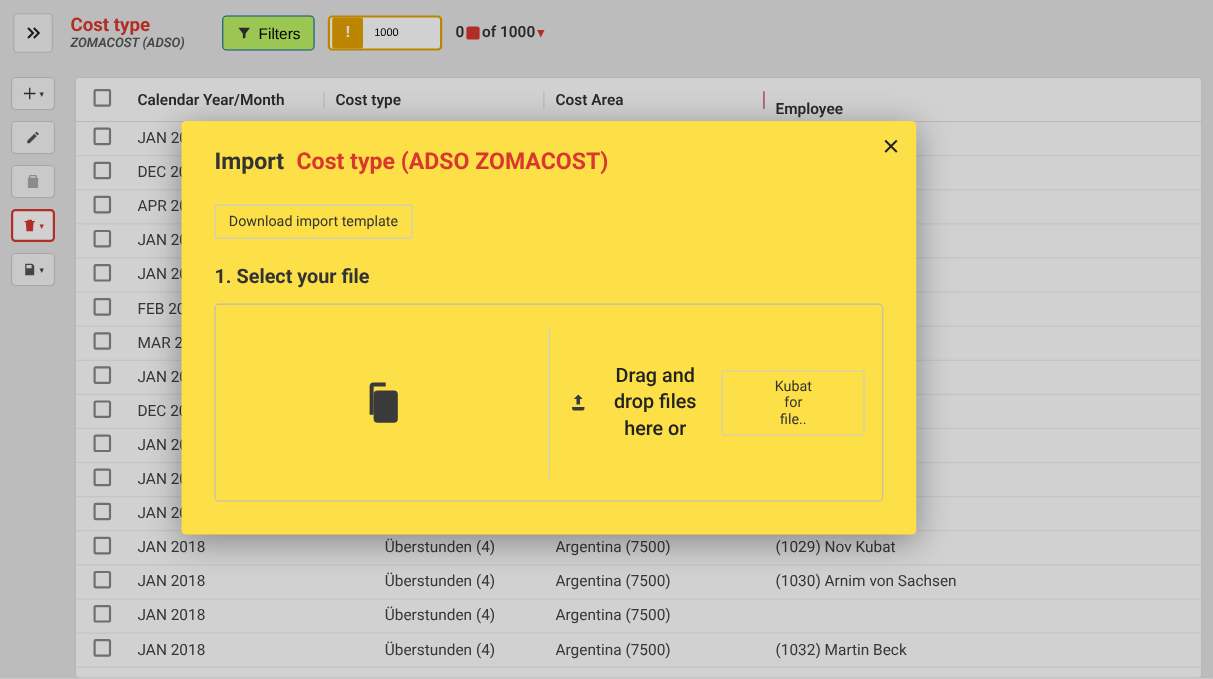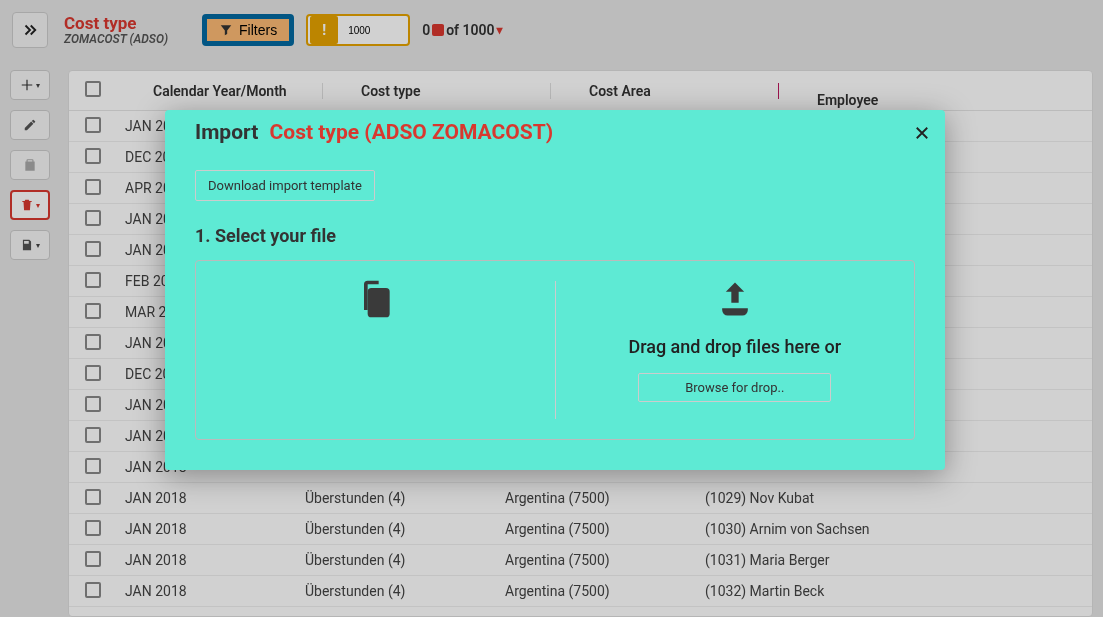--- a/index.html
+++ b/index.html
@@ -32,22 +32,22 @@
   .chev-btn {
     width:36px;height:36px; border:1px solid #ccc; border-radius:4px; background:#f3f3f3;
     display:flex; align-items:center; justify-content:center; cursor:pointer;
   }
   .title-block { margin-left:4px; }
   .title { color:#d8382f; font-weight:700; font-size:17px; line-height:1.1;}
   .subtitle { color:#555; font-style:italic; font-weight:600; font-size:12px;}
 
   .filters-btn {
     display:flex; align-items:center; gap:6px;
-    height:32px; padding:0 12px; border:5px solid #0369a1; border-radius:4px;
-    background:#fdba74; cursor:pointer; font-size:14px;
+    height:32px; padding:0 12px; border:1px solid #0369a1; border-radius:4px;
+    background:#bef264; cursor:pointer; font-size:14px;
   }
   .count-field {
     display:flex; align-items:center;
     border:2px solid #e6a300; border-radius:4px; background:#fff; height:32px; padding-right:8px;
   }
   .count-icon { width:28px;height:28px;background:#e6a300; border-radius:2px; display:flex;align-items:center;justify-content:center; color:#fff; margin:2px; font-weight:800; }
   .count-input { border:none; outline:none; width:60px; text-align:left; font-size:10px; padding-left:8px; background:transparent;}
   .of-text { font-weight:600; font-size:14px; display:flex; align-items:center; gap:2px; }
   .red-badge { width:12px;height:12px; background:#d8382f; border-radius:2px; display:inline-block;}
   .red-chevdown { color:#d8382f; font-size:12px;}
@@ -63,50 +63,50 @@
   .rail-btn.danger { border:2px solid #d8382f; color:#d8382f; background:#fff;}
   .rail-btn.muted { color:#888;}
   .caret-sub { font-size:8px; margin-left:2px;}
 
   
   .panel {
     position:absolute; left:68px; top:70px; right:10px; bottom:0;
     background:#fff; border:1px solid #ddd; border-radius:4px;
     overflow:hidden;
   }
-  .thead { display:flex; align-items:center; height:40px; padding:0 16px; border-bottom:1px solid #e4e4e4; font-weight:600;gap:28px;}
+  .thead { display:flex; align-items:center; height:40px; padding:0 16px; border-bottom:1px solid #e4e4e4; font-weight:600;}
   .col-check { width:40px; }
   .col-date   { width:170px; border-right:1px solid #e0e0e0; padding-right:8px;}
   .col-type   { width:200px; border-right:1px solid #e0e0e0; padding-left:10px;}
   .col-area   { width:200px; border-right:1px solid #be185d; padding-left:10px;}
   .col-emp    { flex:1; padding-left:10px;margin-top:19px;}
 
   .tbody { }
   .row { display:flex; align-items:center; height:31px; padding:0 16px; border-bottom:1px solid #eee; font-size:14px; color:#444;}
   .cell-check { width:40px;}
   .cell-date { width:170px;}
-  .cell-type { width:200px; padding-left:10px;}
+  .cell-type { width:200px; padding-left:10px;text-align:center;}
   .cell-area { width:200px; padding-left:10px;}
   .cell-emp { flex:1; padding-left:10px;}
 
   .chk { width:16px;height:16px; border:2px solid #888; border-radius:2px; display:inline-block; cursor:pointer; background:#fff;}
 
   
   .modal {
-    position:absolute; left:165px; top:110px; width:780px;
-    background:#5eead4; border-radius:4px; box-shadow:0 6px 30px rgba(0,0,0,0.35);
-    padding:10px 30px 30px 30px; z-index:10;
+    position:absolute; left:165px; top:110px; width:668px;
+    background:#fde047; border-radius:4px; box-shadow:0 6px 30px rgba(0,0,0,0.35);
+    padding:26px 30px 30px 30px; z-index:10;
   }
   .modal-close { position:absolute; right:14px; top:14px; font-size:22px; cursor:pointer; color:#333; line-height:1;}
   .modal-title { font-size:21px; font-weight:700;}
   .modal-title .red { color:#d8382f; margin-left:6px; font-weight:700;}
   .dl-tpl { margin-top:26px; display:inline-block; border:1px solid #ccc; border-radius:2px; padding:7px 12px; font-size:13px; cursor:pointer;}
   .step-head { margin-top:24px; font-weight:700; font-size:18px;}
   .dropzone { margin-top:14px; border:1px solid #bbb; border-radius:4px; height:180px; display:flex;}
-  .dz-half { flex:1; display:flex; flex-direction:column; align-items:center; gap:14px; padding:16px; text-align:center;}
+  .dz-half { flex:1; display:flex; flex-direction:row; align-items:center; justify-content:center; gap:14px; padding:16px; text-align:center;}
   .dz-divider { width:1px; background:#ccc; margin:20px 0;}
   .dz-text { font-size:18px; color:#222; font-weight:500; line-height:1.35;}
   .dz-browse { border:1px solid #ccc; border-radius:2px; padding:6px 46px; font-size:13px; cursor:pointer;}
   svg { display:block; }
 </style>
 </head>
 <body>
 
 <div class="top">
   <div class="chev-btn">
@@ -273,21 +273,20 @@
         <div class="cell-date">JAN 2018</div>
         <div class="cell-type">Überstunden (4)</div>
         <div class="cell-area">Argentina (7500)</div>
         <div class="cell-emp">(1030) Arnim von Sachsen</div>
       </div>
       <div class="row">
         <div class="cell-check"><span class="chk"></span></div>
         <div class="cell-date">JAN 2018</div>
         <div class="cell-type">Überstunden (4)</div>
         <div class="cell-area">Argentina (7500)</div>
-        <div class="cell-emp">(1031) Maria Berger</div>
       </div>
       <div class="row">
         <div class="cell-check"><span class="chk"></span></div>
         <div class="cell-date">JAN 2018</div>
         <div class="cell-type">Überstunden (4)</div>
         <div class="cell-area">Argentina (7500)</div>
         <div class="cell-emp">(1032) Martin Beck</div>
       </div>
     </div>
 </div>
@@ -313,16 +312,16 @@
         <path d="M18 6h-8a2 2 0 00-2 2v12a2 2 0 002 2h8a2 2 0 002-2V8a2 2 0 00-2-2z"></path>
       </svg>
     </div>
     <div class="dz-divider"></div>
     <div class="dz-half">
       <svg width="44" height="44" viewBox="0 0 24 24" fill="#3a3a3a">
         <path d="M12 3l5 5h-3v6h-4V8H7l5-5z"></path>
         <path d="M5 18a3 3 0 003 3h8a3 3 0 003-3v-1H5v1z"></path>
       </svg>
       <div class="dz-text">Drag and drop files here or</div>
-      <div class="dz-browse">Browse for drop..</div>
+      <div class="dz-browse">Kubat for file..</div>
     </div>
   </div>
 </div>
 
 </body></html>

